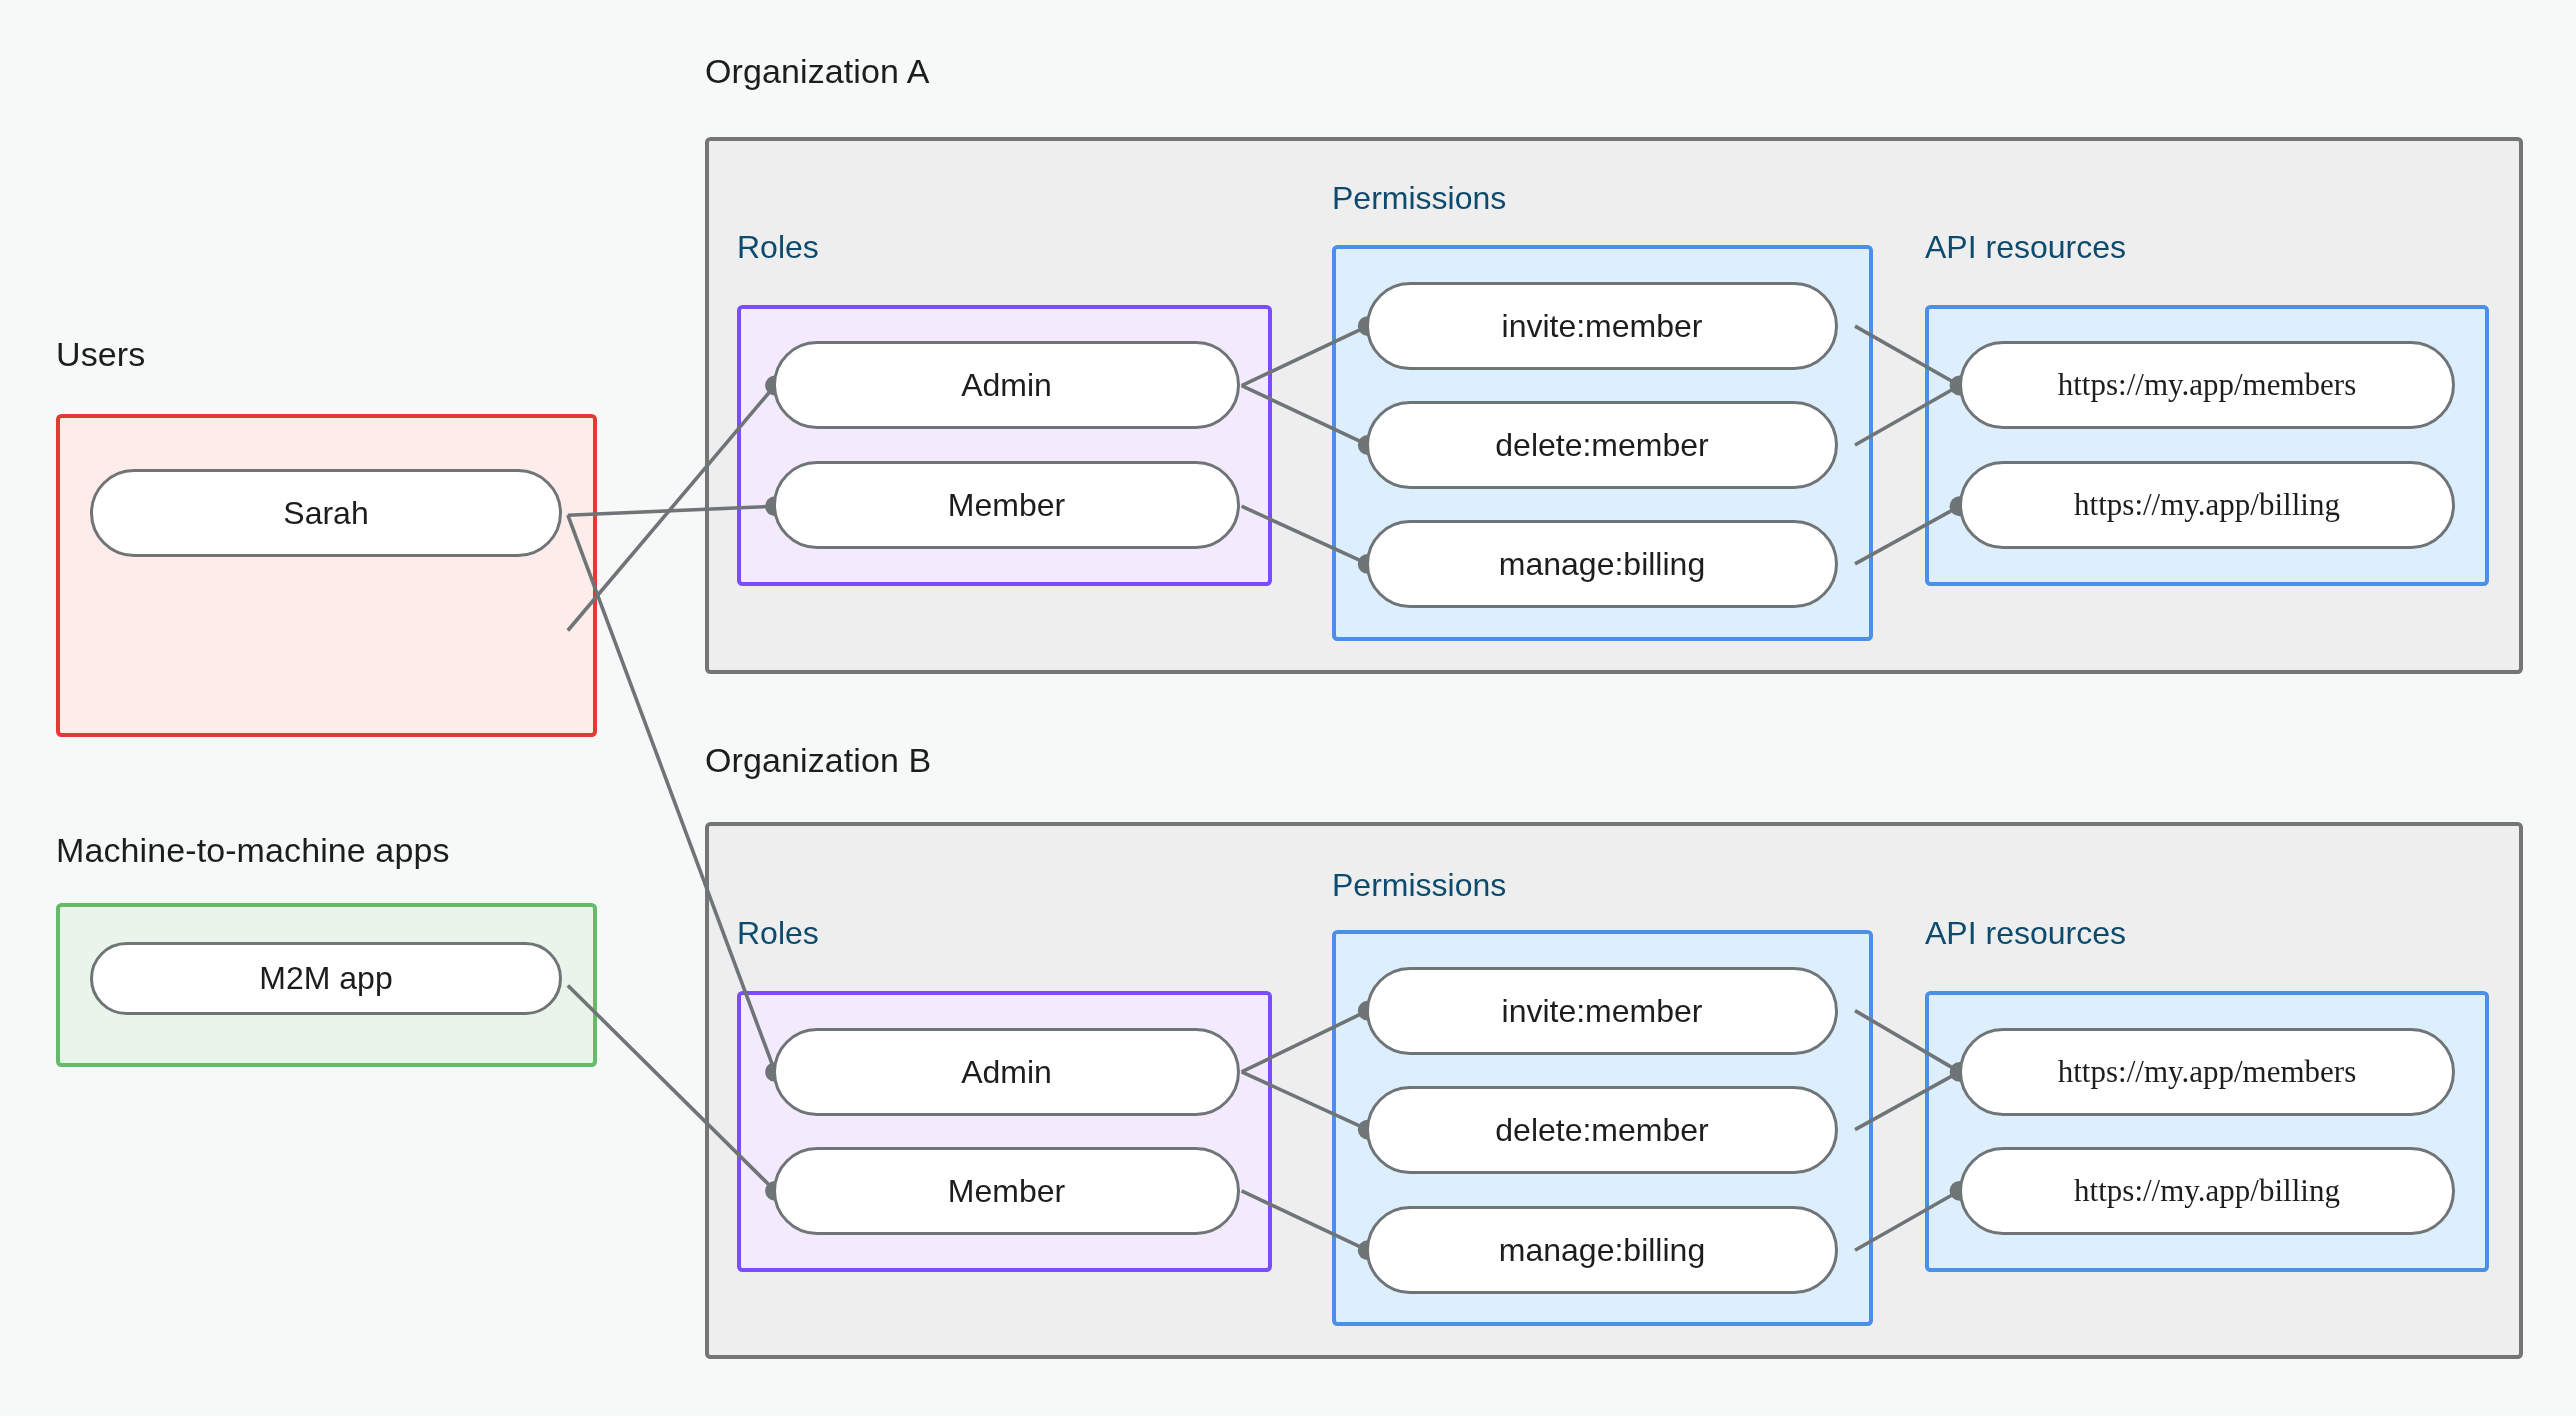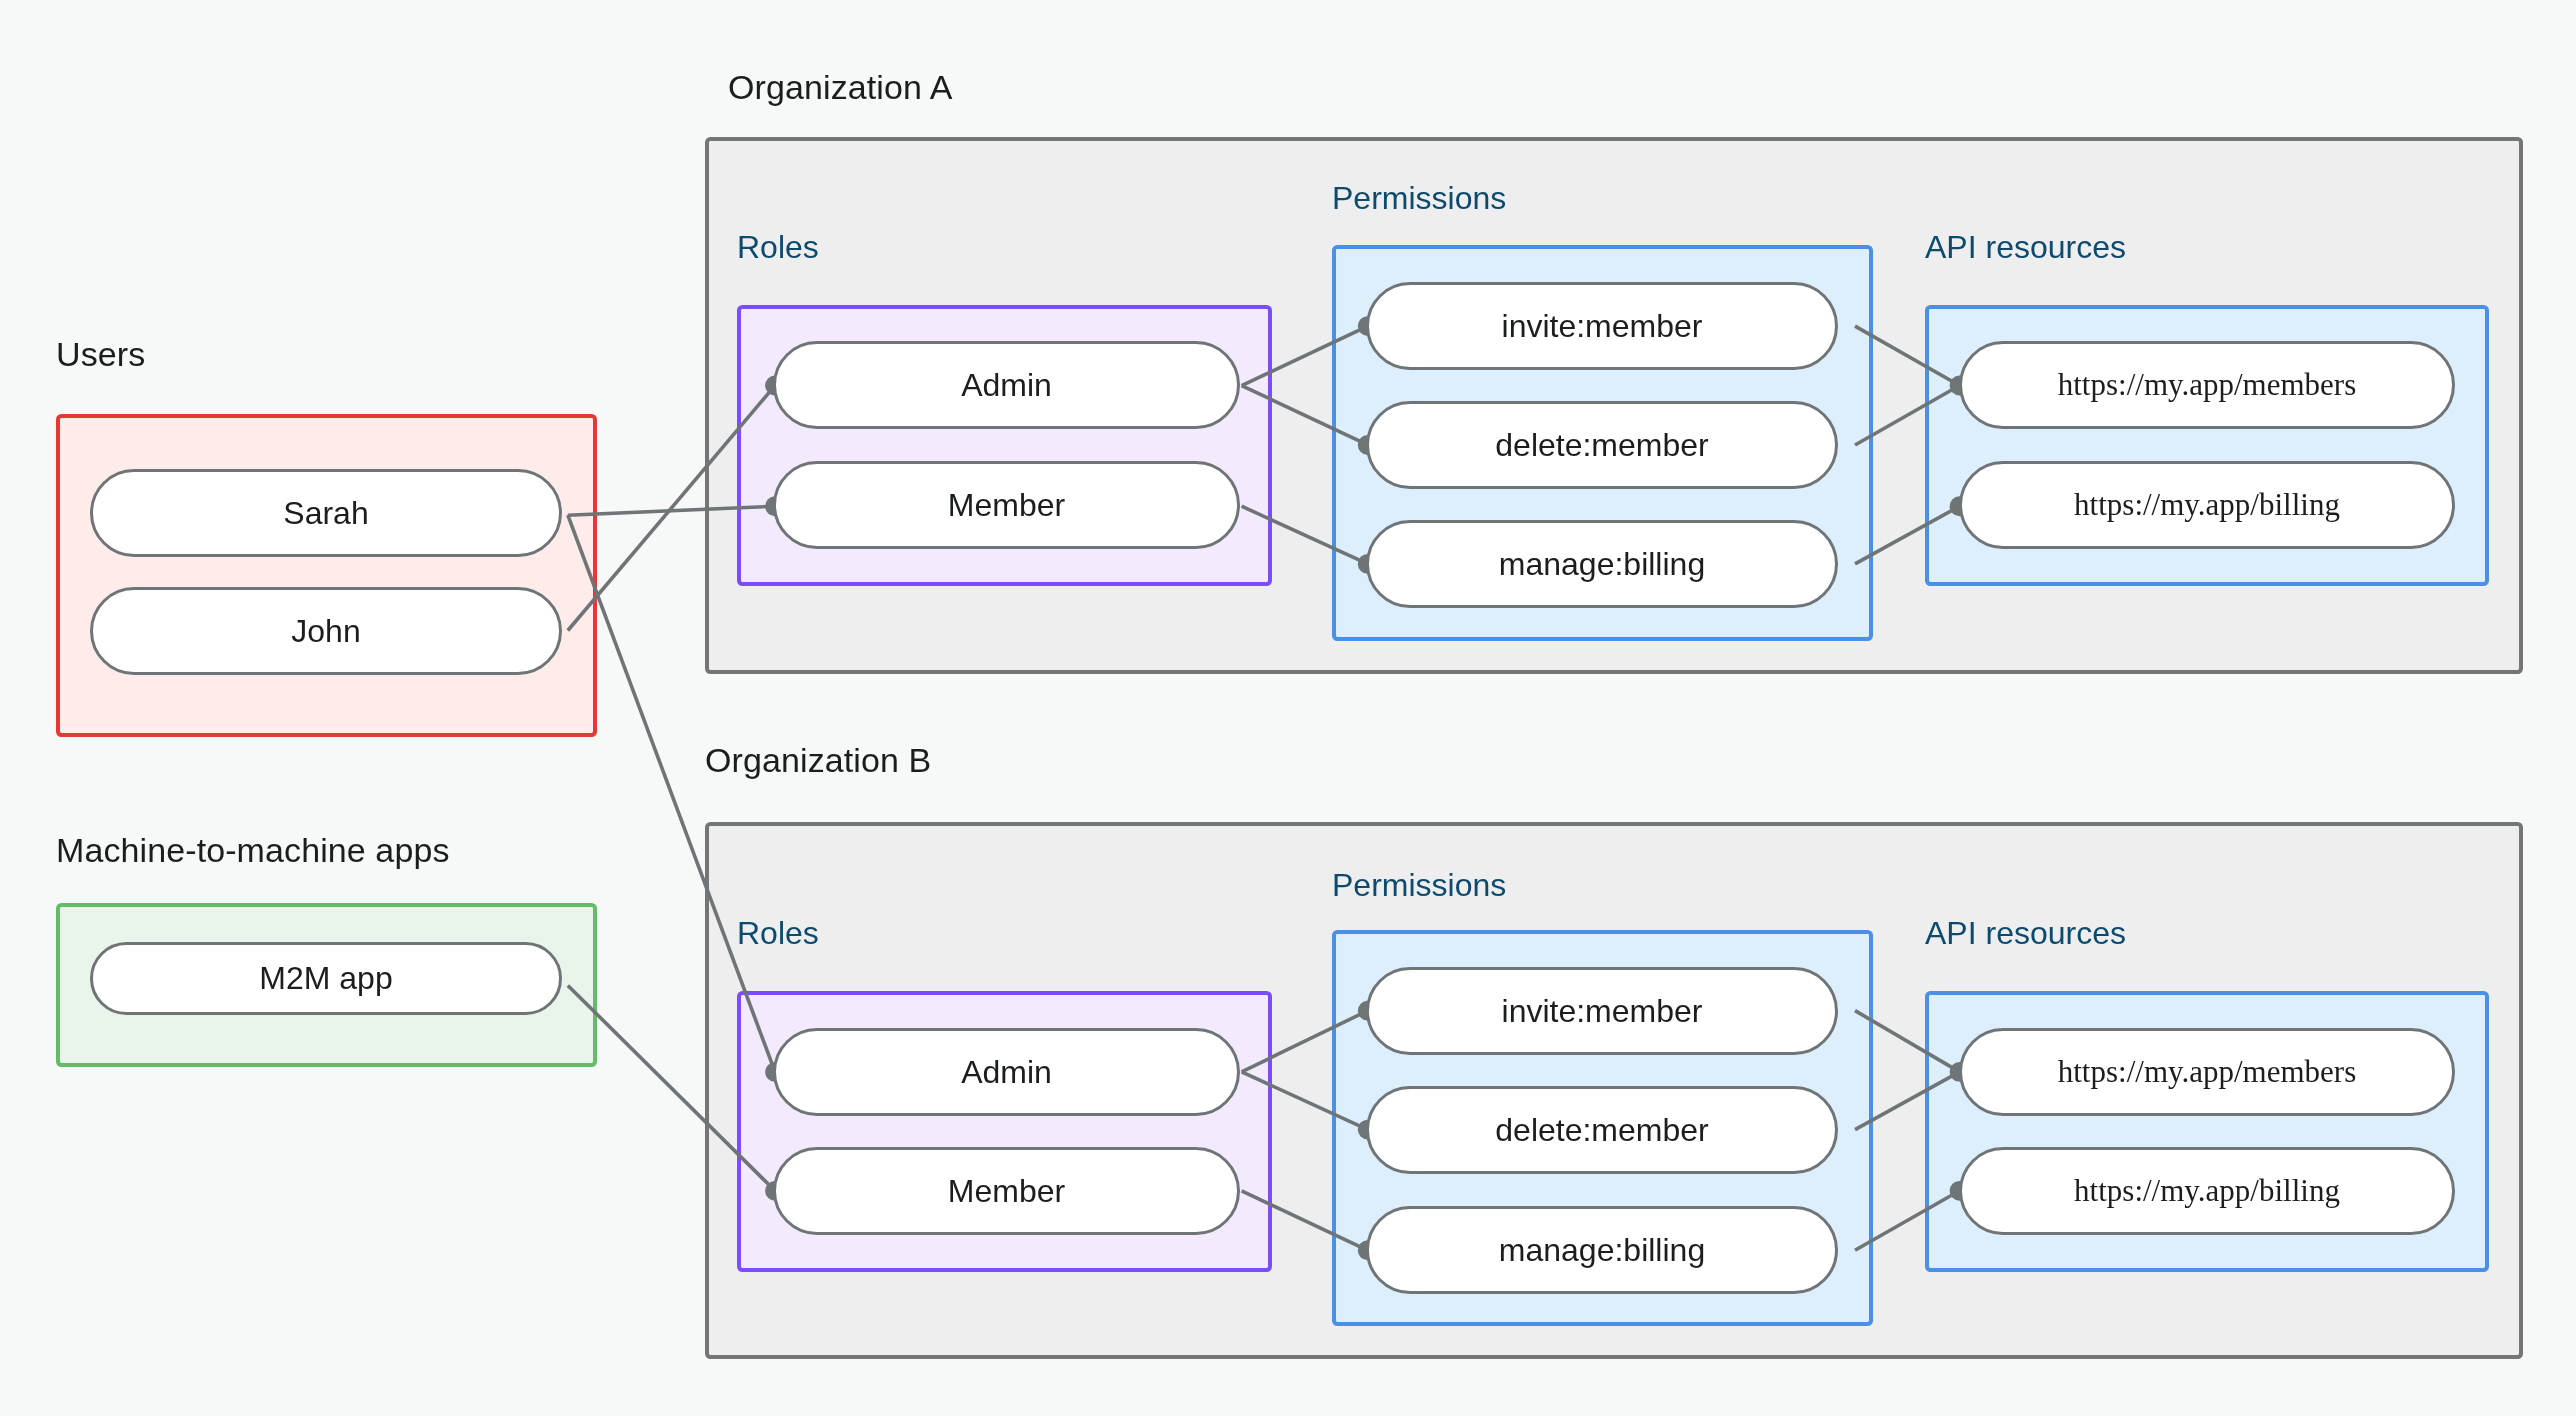--- a/index.html
+++ b/index.html
@@ -140,29 +140,28 @@
       <circle cx="2175" cy="1322" r="11"></circle>
     </g>
   </svg>
 
   <div class="group-label" style="left:56px; top:335px;">Users</div>
 
   <div class="box box-users" style="left:56px; top:414px; width:541px; height:323px;"></div>
 
   <div class="pill" style="left:90px; top:469px; width:472px; height:88px;">Sarah</div>
 
-  <div class="pill" style="left:90px; top:587px; width:472px; height:88px;">John</div>
 
   <div class="group-label" style="left:56px; top:831px;">Machine-to-machine apps</div>
 
   <div class="box box-m2m" style="left:56px; top:903px; width:541px; height:164px;"></div>
 
   <div class="pill" style="left:90px; top:942px; width:472px; height:73px;">M2M app</div>
 
-  <div class="group-label" style="left:705px; top:68px;margin-left:23px;">Organization A</div>
+  <div class="group-label" style="left:705px; top:52px;">Organization A</div>
 
   <div class="box box-org" style="left:705px; top:137px; width:1818px; height:537px;"></div>
 
   <div class="sub-label" style="left:737px; top:229px;">Roles</div>
 
   <div class="box box-roles" style="left:737px; top:305px; width:535px; height:281px;"></div>
 
   <div class="pill" style="left:773px; top:341px; width:467px; height:88px;">Admin</div>
 
   <div class="pill" style="left:773px; top:461px; width:467px; height:88px;">Member</div>

